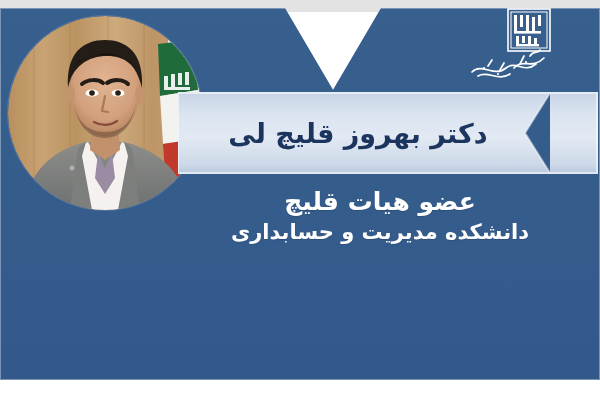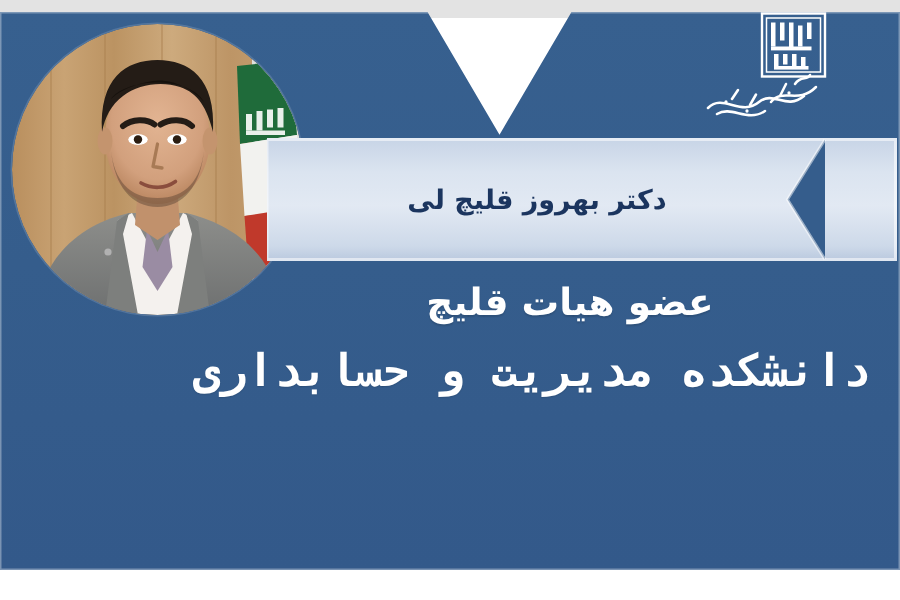--- a/index.html
+++ b/index.html
@@ -52,41 +52,40 @@
     clip-path:polygon(0 0,420px 0,420px 82px,372px 82px,347px 41px,372px 0,420px 0,420px 82px,372px 82px,0 82px);
   }
   .ribbon-tail{
     position:absolute;left:0;top:0;width:420px;height:82px;
     pointer-events:none;
   }
   .ribbon-name{
     position:absolute;left:178px;top:92px;width:360px;height:82px;
     display:flex;align-items:center;justify-content:center;
     color:#1b355f;
-    font-size:18px;font-weight:bold;
+    font-size:27px;font-weight:bold;
     letter-spacing:0px;
     direction:rtl;
     white-space:nowrap;
   }
 
   
   .subtitle{
     position:absolute;left:180px;top:186px;width:400px;
     text-align:center;direction:rtl;color:#ffffff;
   }
   .sub-line1{
     font-size:25px;font-weight:bold;line-height:1.25;
     text-shadow:0 1px 1px rgba(0,0,0,.12);
     white-space:nowrap;
   }
   .sub-line2{
-    font-size:30px;font-weight:bold;line-height:1.3;margin-top:14px;
+    font-size:21px;font-weight:bold;line-height:1.3;margin-top:2px;
     text-shadow:0 1px 1px rgba(0,0,0,.12);
     white-space:nowrap;
-    font-family:Liberation Mono, monospace;
   }
 
   
   .logo{
     position:absolute;right:40px;top:6px;width:96px;height:86px;
   }
   .logo svg{display:block;width:96px;height:86px;}
 </style>
 </head>
 <body>

